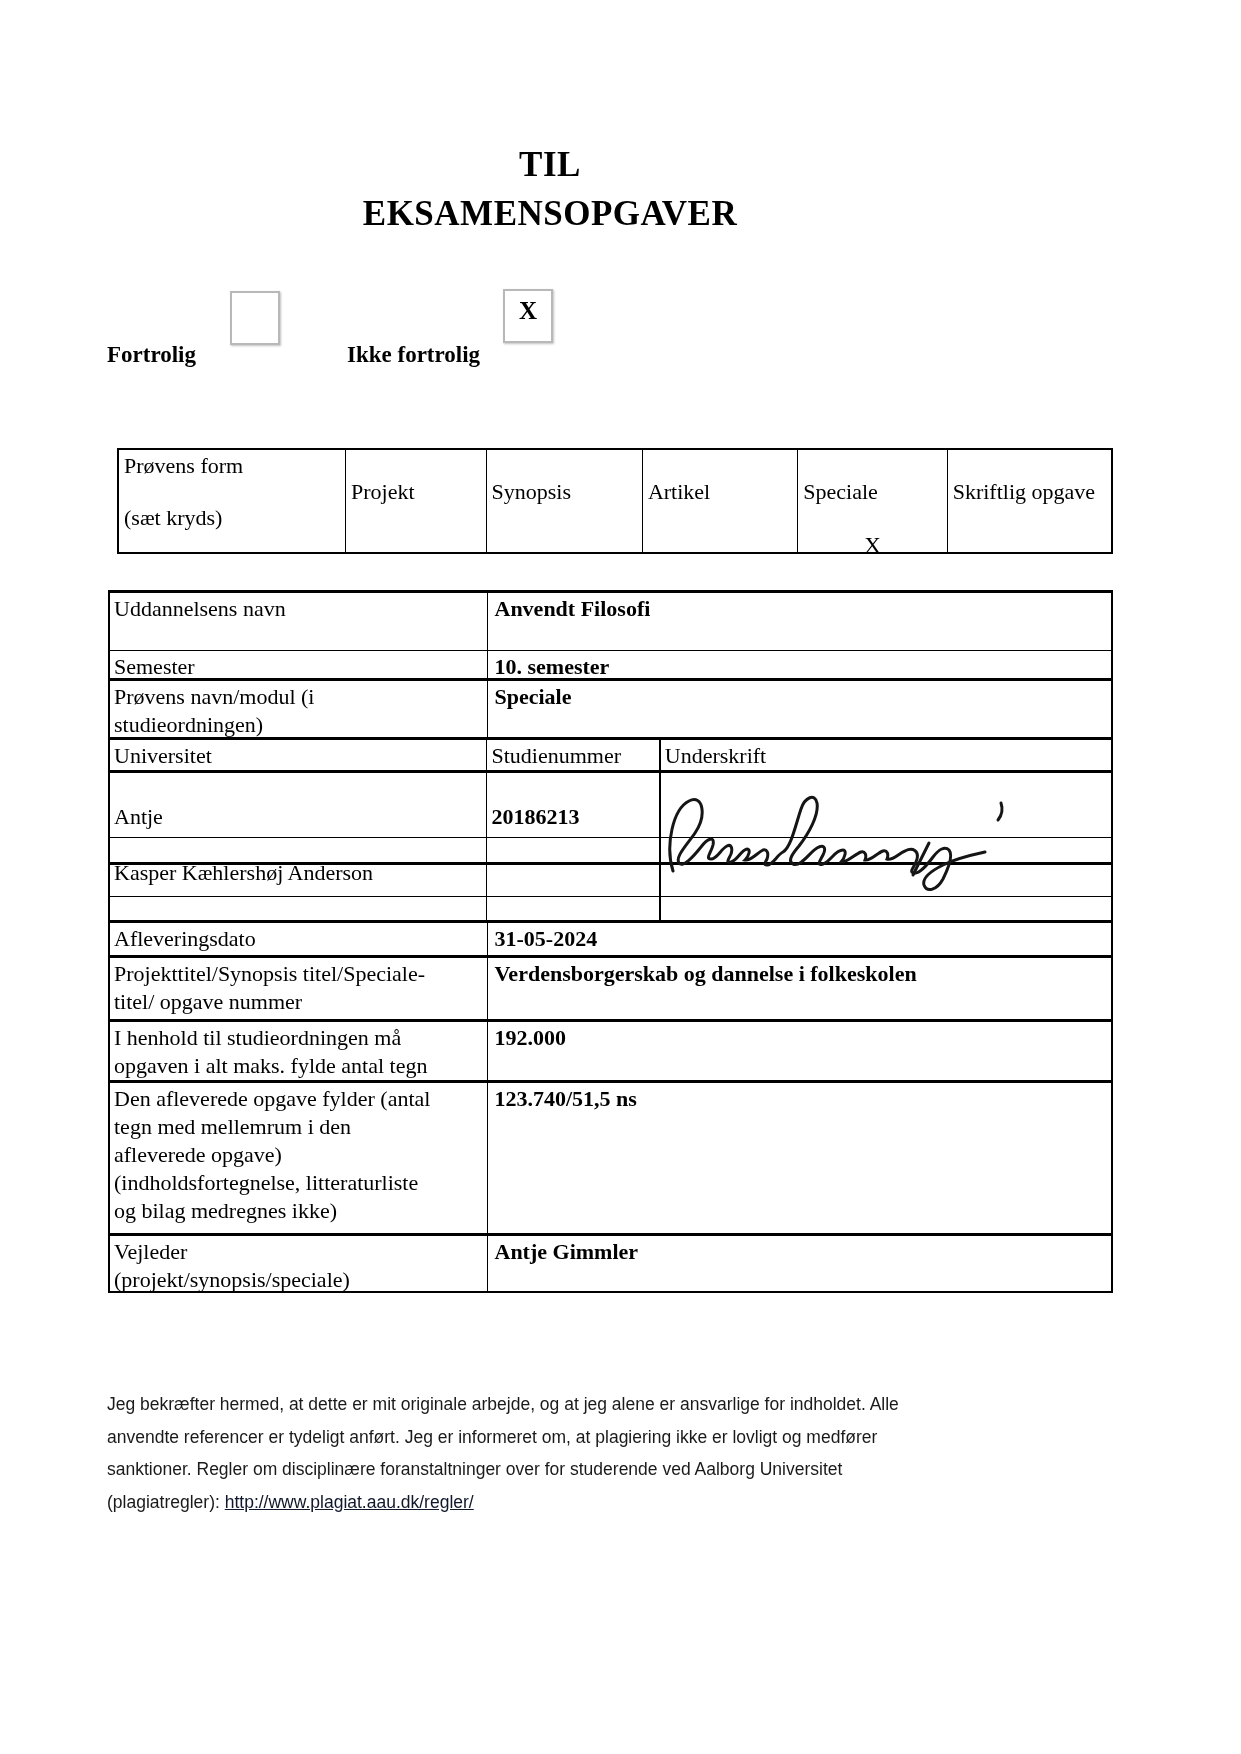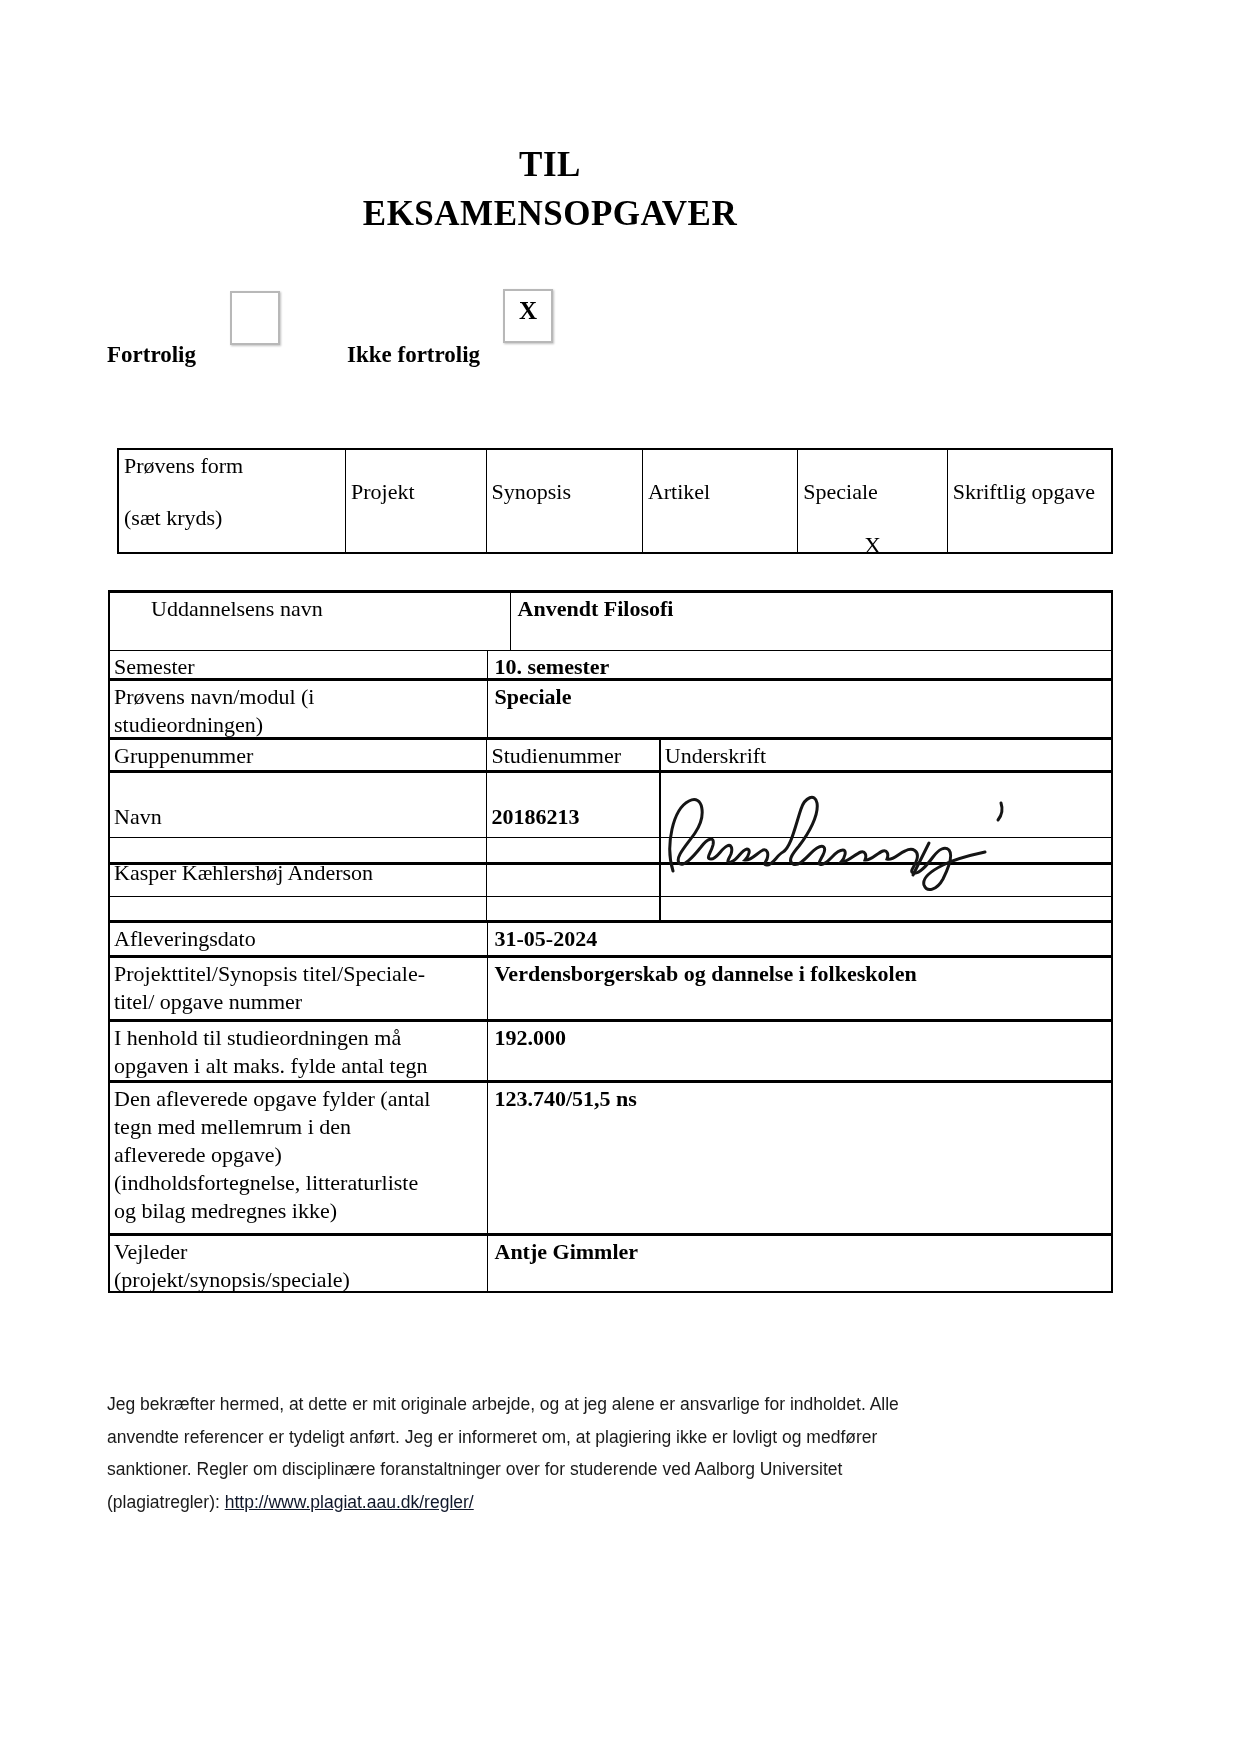--- a/index.html
+++ b/index.html
@@ -36,21 +36,21 @@
   .t2-row{display:flex;border-bottom:1.5px solid #000;box-sizing:border-box;}
   .t2-row.thick{border-bottom:3px solid #000;}
   .t2-row:last-child{border-bottom:none;}
   .t2-cell{box-sizing:border-box;font-size:22px;line-height:28px;
       padding:2px 4px;white-space:pre-line;overflow:visible;}
   .colA{width:379px;border-right:1.5px solid #000;}
   .colB{width:626px;font-weight:bold;padding-left:7px;}
   .colB1{width:174px;border-right:2.5px solid #000;}
   .colB2{width:452px;position:relative;}
 
-  .h58{height:58px;padding-left:37px;} .h30{height:30px;} .h59{height:59px;} .h33{height:33px;}
+  .h58{height:58px;} .h30{height:30px;} .h59{height:59px;} .h33{height:33px;}
   .h65{height:65px;} .h27{height:27px;} .h32{height:32px;} .h26{height:26px;}
   .h35{height:35px;} .h57{height:64px;} .h61{height:61px;} .h153{height:153px;}
   .hlast{height:55px;}
 
   .study-number{padding-top:30px;font-weight:bold;}
 
   .signature-wrap{position:absolute;left:2px;top:-14px;width:360px;height:112px;
       pointer-events:none;}
 
   
@@ -115,28 +115,28 @@
     <div class="t2-cell colB">10. semester</div>
   </div>
 
   <div class="t2-row h59 thick">
     <div class="t2-cell colA">Prøvens navn/modul (i
 studieordningen)</div>
     <div class="t2-cell colB">Speciale</div>
   </div>
 
   <div class="t2-row h33 thick">
-    <div class="t2-cell colA">Gruppenummer</div>
+    <div class="t2-cell colA">Universitet</div>
     <div class="t2-cell colB1">Studienummer</div>
     <div class="t2-cell colB2">Underskrift</div>
   </div>
 
   <div class="t2-row h65">
     <div class="t2-cell colA">
-      <div>Navn</div>
+      <div>Antje</div>
       <div>Kasper Kæhlershøj Anderson</div>
     </div>
     <div class="t2-cell colB1 study-number">20186213</div>
     <div class="t2-cell colB2">
       <div class="signature-wrap">
         <svg width="360" height="112" viewBox="0 0 360 112" xmlns="http://www.w3.org/2000/svg">
           <g fill="none" stroke="#151515" stroke-width="3" stroke-linecap="round">
             <path d="M10,84 C2,58 10,22 26,14 C40,7 44,28 32,46 C23,59 12,70 16,76 C20,81 30,70 38,60
                      C44,52 52,48 50,58 C48,66 42,72 48,72 C54,72 58,62 64,59 C68,57 70,61 68,67
                      C66,72 62,76 68,75 C75,73 78,63 84,62 C88,62 86,69 82,73 C88,74 94,66 100,63

